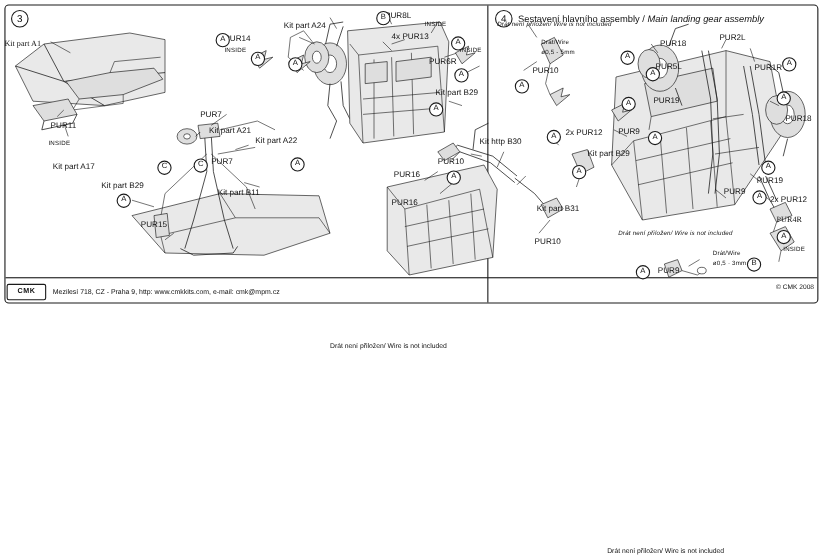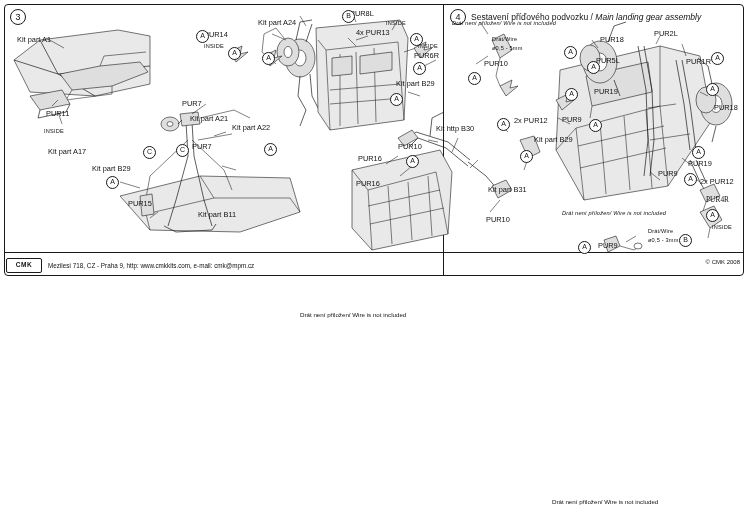--- a/index.html
+++ b/index.html
@@ -42,21 +42,21 @@
   <div class="frame"></div>
   <div class="vdiv"></div>
   <div class="hdiv"></div>
 
   <div class="step-head" style="left:10px;top:9px;">
     <div class="step-num">3</div>
   </div>
 
   <div class="step-head" style="left:450px;top:9px;">
     <div class="step-num">4</div>
-    <div class="step-txt"><span>Sestavení příďového podvozku /</span> <i>Main landing gear assembly</i></div>
+    <div class="step-txt"><span>Sestavení hlavního assembly /</span> <i>Main landing gear assembly</i></div>
   </div>
 
   <svg viewBox="0 0 750 509">
 
     <g>
       <path class="fillg2" d="M14,60 L40,40 L118,30 L150,36 L150,84 L95,96 L30,92 Z"></path>
       <path class="ln" d="M40,40 L58,74 L150,66"></path>
       <path class="ln" d="M14,60 L58,74"></path>
       <path class="ln" d="M58,74 L95,96"></path>
       <path class="fillg" d="M60,74 L100,66 L140,62 L148,72 L112,86 L72,90 Z"></path>
@@ -243,38 +243,38 @@
 
     <g>
       <path class="fillg" d="M230,52 L242,46 L240,54 L248,52 L236,62 Z"></path>
       <path class="fillg" d="M264,56 L276,50 L274,58 L282,56 L270,66 Z"></path>
       <path class="fillg" d="M414,48 L426,42 L424,50 L432,48 L420,58 Z"></path>
       <path class="fillg" d="M500,86 L512,80 L510,88 L518,86 L506,96 Z"></path>
       <path class="fillg" d="M556,100 L568,94 L566,102 L574,100 L562,110 Z"></path>
     </g>
   </svg>
 
-  <div class="lbl" style="left:17px;top:36px;">Kit part A1</div>
+  <div class="lbl" style="left:4px;top:36px;font-family:Liberation Serif, serif;">Kit part A1</div>
   <div class="lbl" style="left:258px;top:19px;">Kit part A24</div>
   <div class="lbl" style="left:350px;top:10px;">PUR8L</div>
   <div class="tiny" style="left:386px;top:20px;">INSIDE</div>
   <div class="lbl" style="left:204px;top:31px;">PUR14</div>
   <div class="tiny" style="left:204px;top:43px;">INSIDE</div>
   <div class="lbl" style="left:356px;top:29px;">4x PUR13</div>
-  <div class="lbl" style="left:390px;top:52px;margin-left:24px;">PUR6R</div>
+  <div class="lbl" style="left:390px;top:52px;">PUR6R</div>
   <div class="tiny" style="left:418px;top:43px;">INSIDE</div>
   <div class="lbl" style="left:190px;top:115px;">Kit part A21</div>
   <div class="lbl" style="left:232px;top:124px;">Kit part A22</div>
   <div class="lbl" style="left:182px;top:100px;">PUR7</div>
   <div class="lbl" style="left:192px;top:143px;">PUR7</div>
   <div class="lbl" style="left:46px;top:110px;">PUR11</div>
   <div class="tiny" style="left:44px;top:128px;">INSIDE</div>
   <div class="lbl" style="left:48px;top:148px;">Kit part A17</div>
   <div class="lbl" style="left:92px;top:165px;">Kit part B29</div>
-  <div class="lbl" style="left:198px;top:171px;margin-top:40px;">Kit part B11</div>
+  <div class="lbl" style="left:198px;top:171px;">Kit part B11</div>
   <div class="lbl" style="left:128px;top:200px;">PUR15</div>
   <div class="lbl" style="left:396px;top:80px;">Kit part B29</div>
   <div class="lbl" style="left:436px;top:125px;">Kit http B30</div>
   <div class="lbl" style="left:534px;top:136px;">Kit part B29</div>
   <div class="lbl" style="left:488px;top:186px;">Kit part B31</div>
   <div class="lbl" style="left:358px;top:155px;">PUR16</div>
   <div class="lbl" style="left:356px;top:180px;">PUR16</div>
   <div class="lbl" style="left:484px;top:60px;">PUR10</div>
   <div class="lbl" style="left:398px;top:143px;">PUR10</div>
   <div class="lbl" style="left:486px;top:216px;">PUR10</div>

